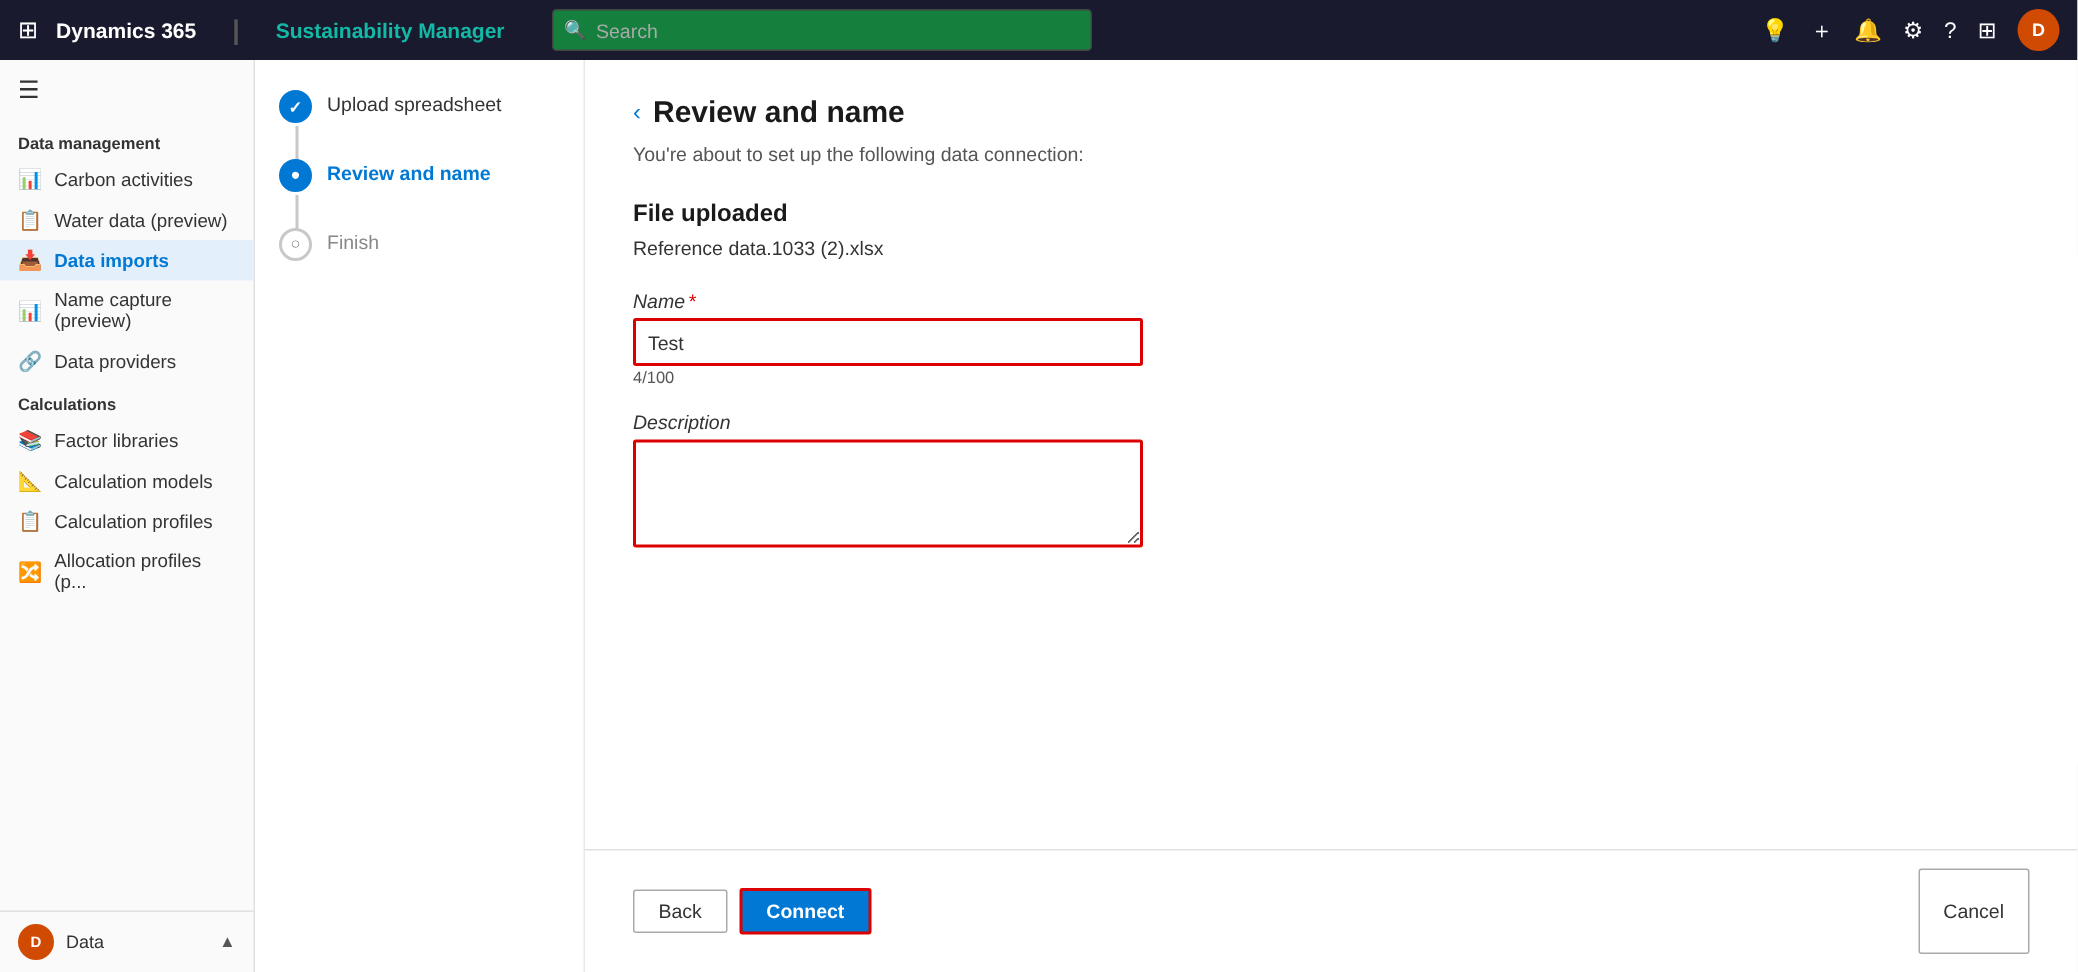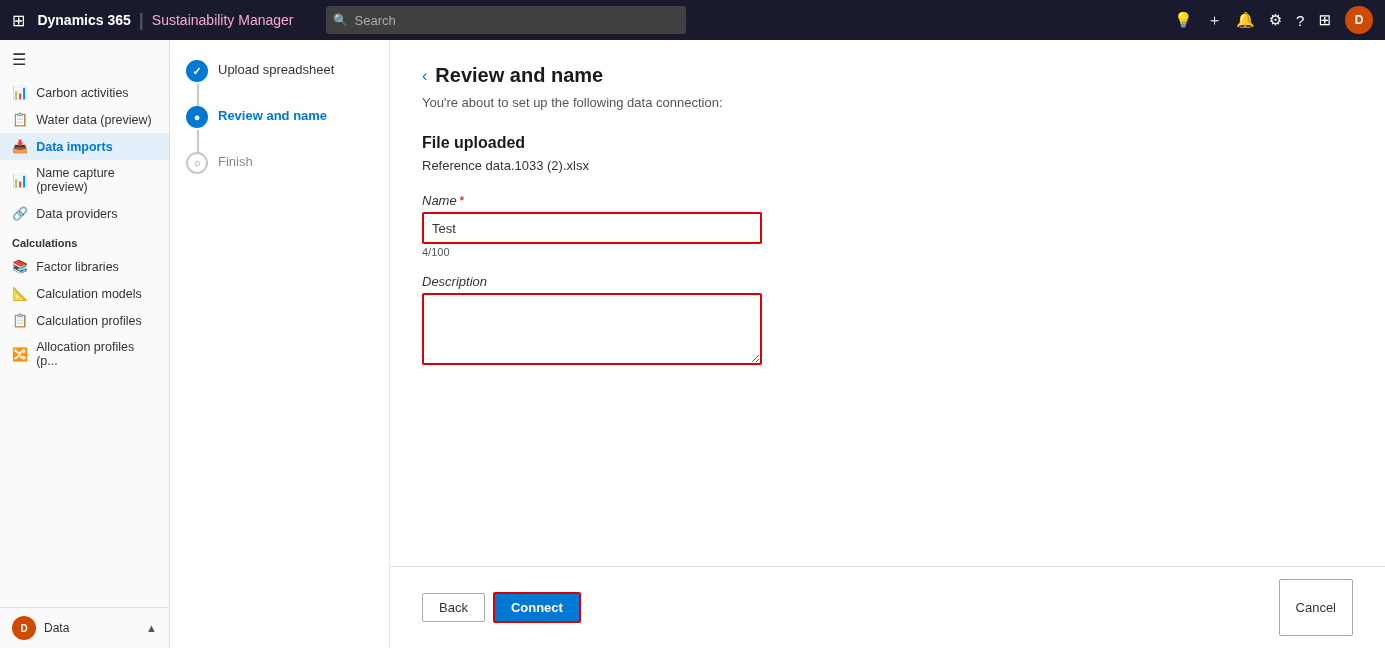--- a/index.html
+++ b/index.html
@@ -19,35 +19,35 @@
       color: white;
       font-size: 16px;
       cursor: pointer;
     }
     .topnav-brand {
       color: white;
       font-size: 14px;
       font-weight: 600;
       display: flex;
       align-items: center;
-      gap: 8px;
+      gap: 24px;
     }
     .topnav-brand-d365 { font-weight: 600; }
     .topnav-separator { color: #555; font-size: 18px; }
-    .topnav-app { color: #f9a8d4; font-weight: 400; }
+    .topnav-app { color: #14b8a6; font-weight: 700; }
     .topnav-search {
       flex: 1;
       max-width: 360px;
       margin-left: 20px;
       position: relative;
     }
     .topnav-search input {
       width: 100%;
       height: 28px;
-      background: #404040;
+      background: #15803d;
       border: 1px solid #444;
       border-radius: 3px;
       color: white;
       padding: 0 8px 0 28px;
       font-size: 13px;
       outline: none;
     }
     .topnav-search input::placeholder { color: #aaa; }
     .search-icon-wrap {
       position: absolute;
@@ -358,20 +358,21 @@
     <span>⊞</span>
     <div class="topnav-avatar">D</div>
   </div>
 </div>
 
 <div class="main-layout">
 
   <div class="sidebar">
     <div class="sidebar-hamburger">☰</div>
 
+    <div class="sidebar-section-title">Data management</div>
     <div class="sidebar-item">
       <span class="sidebar-item-icon">📊</span>
       <span>Carbon activities</span>
     </div>
     <div class="sidebar-item">
       <span class="sidebar-item-icon">📋</span>
       <span>Water data (preview)</span>
     </div>
     <div class="sidebar-item active">
       <span class="sidebar-item-icon">📥</span>

